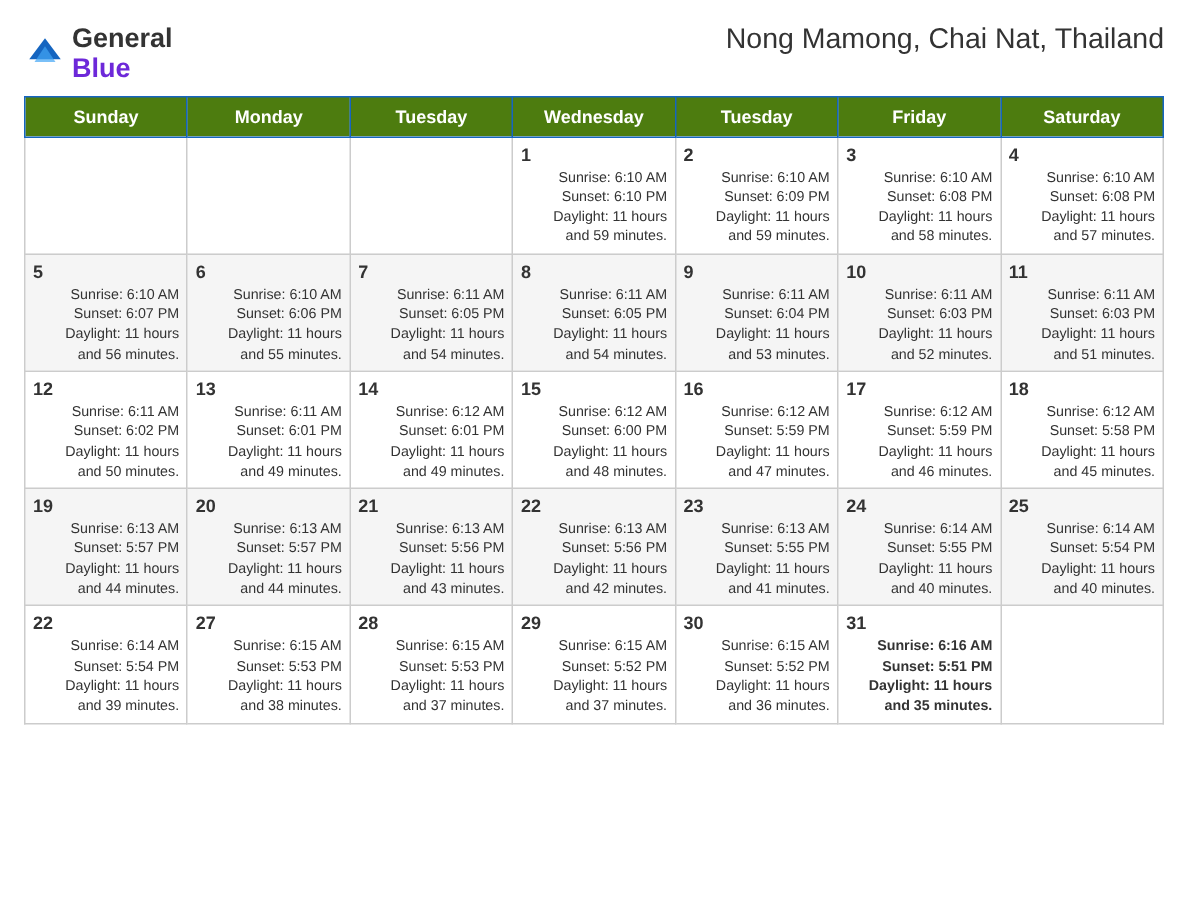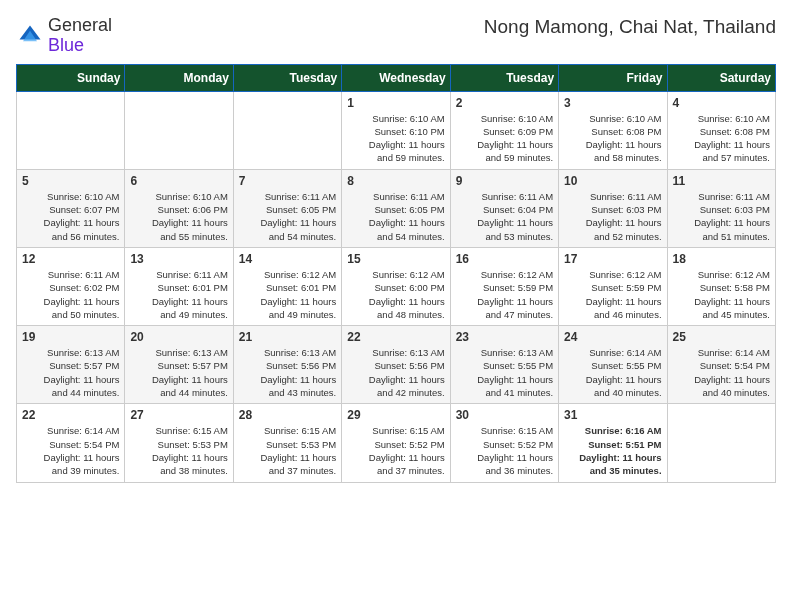--- a/index.html
+++ b/index.html
@@ -16,21 +16,21 @@
       justify-content: space-between;
       margin-bottom: 8px;
     }
     .logo {
       display: flex;
       align-items: center;
       gap: 4px;
     }
     .logo-text {
       font-size: 18px;
-      font-weight: normal;
+      font-weight: bold;
       line-height: 1.1;
     }
     .logo-general { color: #333; }
     .logo-blue { color: #6d28d9; }
     .logo-icon {
       width: 28px;
       height: 28px;
     }
     .title-block {
       text-align: right;
@@ -43,26 +43,26 @@
     .location-title {
       font-size: 19px;
       color: #333;
     }
     .calendar {
       width: 100%;
       border-collapse: collapse;
       border: 1px solid #ccc;
     }
     .calendar th {
-      background: #14532d;
+      background: #4d7c0f;
       color: #fff;
       font-size: 12px;
       font-weight: bold;
       padding: 6px 4px;
-      text-align: right;
+      text-align: center;
       border: 1px solid #1565C0;
     }
     .calendar td {
       vertical-align: top;
       border: 1px solid #ccc;
       padding: 4px 5px;
       width: 108px;
       min-height: 80px;
       font-size: 10px;
       background: #fff;

